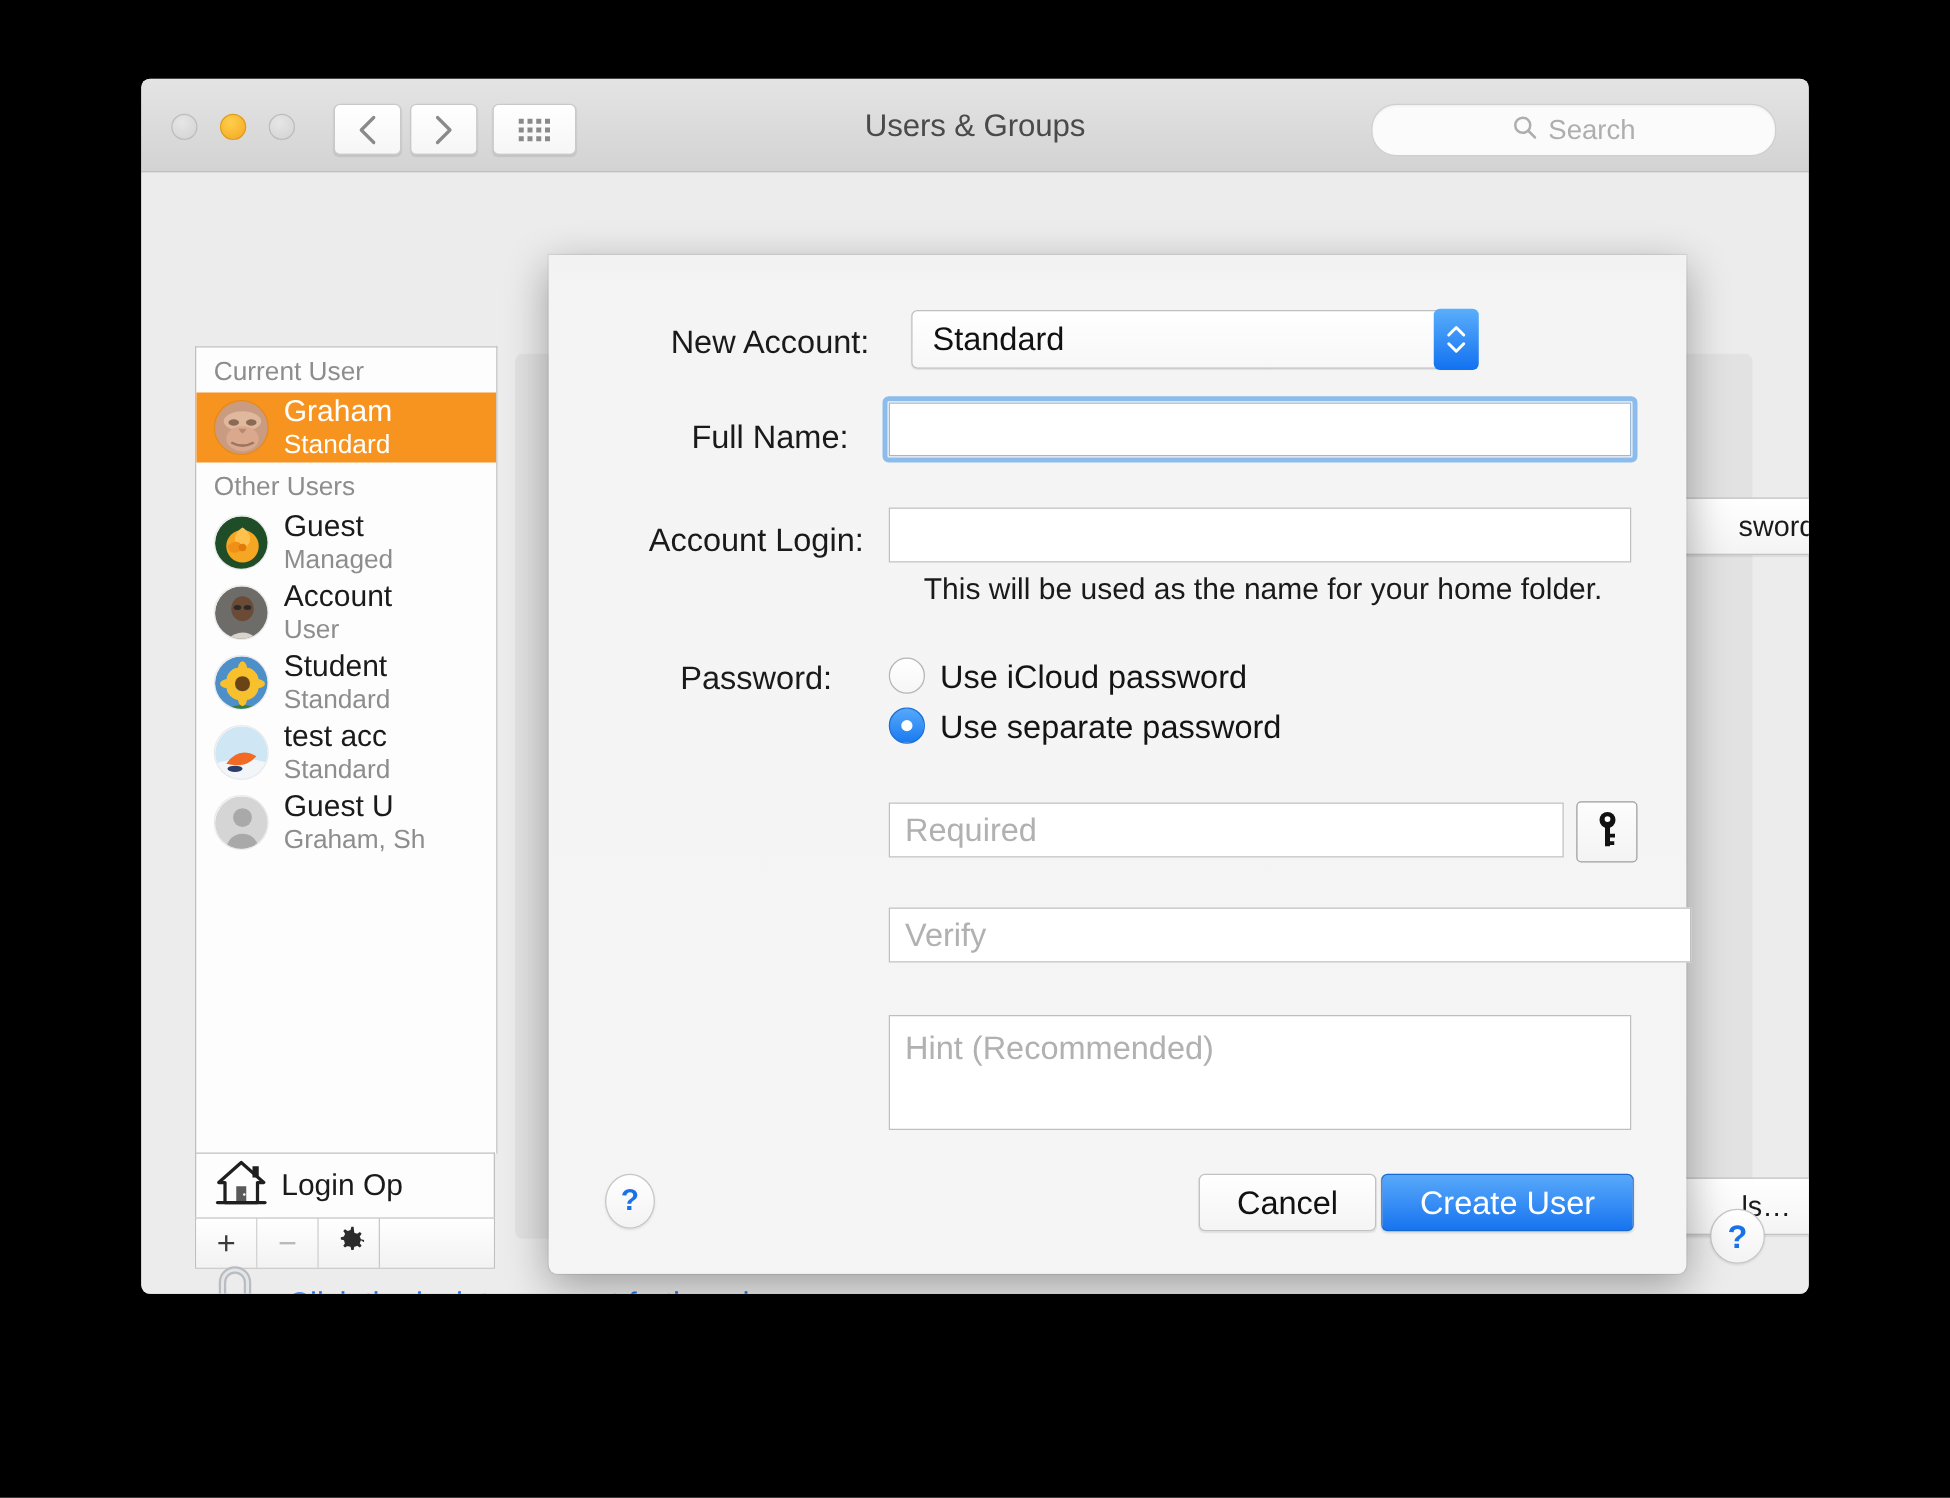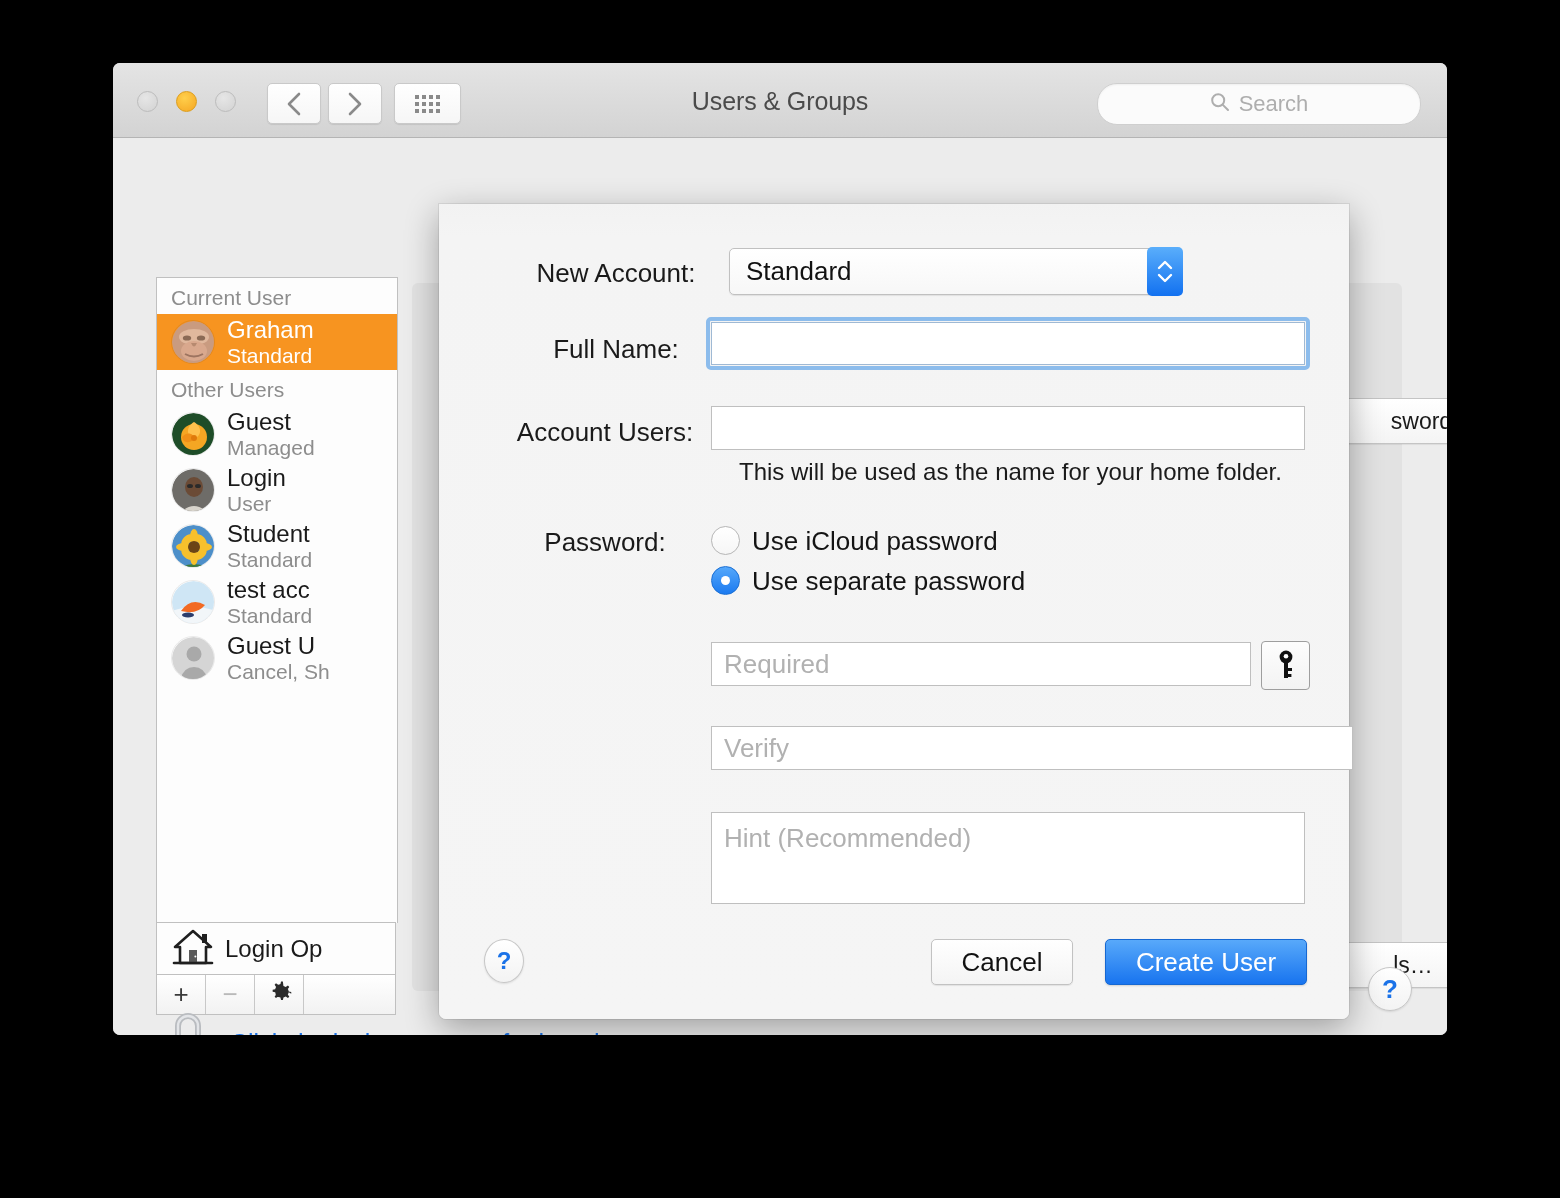--- a/index.html
+++ b/index.html
@@ -508,21 +508,21 @@
         <div class="uav">
           <svg width="44" height="44" viewBox="0 0 44 44">
             <circle cx="22" cy="22" r="22" fill="#6e6c68"></circle>
             <ellipse cx="22" cy="18" rx="9" ry="10" fill="#6b4b36"></ellipse>
             <path d="M8 44 q14 -14 28 0Z" fill="#d8d4cc"></path>
             <ellipse cx="18" cy="17" rx="3" ry="2" fill="#2a2a2a"></ellipse>
             <ellipse cx="26" cy="17" rx="3" ry="2" fill="#2a2a2a"></ellipse>
           </svg>
         </div>
         <div class="utext">
-          <div class="uname">Login</div>
+          <div class="uname">Account</div>
           <div class="urole">User</div>
         </div>
       </div>
 
       <div class="urow">
         <div class="uav">
           <svg width="44" height="44" viewBox="0 0 44 44">
             <circle cx="22" cy="22" r="22" fill="#4d8fc9"></circle>
             <path d="M6 44 q16 -10 32 0Z" fill="#3f7a3a"></path>
             <g fill="#f7c02c">
@@ -562,21 +562,21 @@
       <div class="urow">
         <div class="uav">
           <svg width="44" height="44" viewBox="0 0 44 44">
             <circle cx="22" cy="22" r="22" fill="#d5d5d5"></circle>
             <circle cx="22" cy="17" r="7.5" fill="#a9a9a9"></circle>
             <path d="M8 44 q3 -14 14 -14 q11 0 14 14Z" fill="#a9a9a9"></path>
           </svg>
         </div>
         <div class="utext">
           <div class="uname">Guest U</div>
-          <div class="urole">Cancel, Sh</div>
+          <div class="urole">Graham, Sh</div>
         </div>
       </div>
     </div>
 
     <div class="loginopt">
       <span>
         <svg width="44" height="38" viewBox="0 0 44 38">
           <path d="M22 3 L40 19 H35 V35 H9 V19 H4 Z" fill="none" stroke="#1f1f1f" stroke-width="2.6" stroke-linejoin="round"></path>
           <rect x="31" y="6" width="5" height="9" fill="#1f1f1f"></rect>
           <rect x="18" y="22" width="8" height="13" fill="#5a5a5a"></rect>
@@ -646,21 +646,21 @@
         </span>
       </div>
     </div>
 
     <div class="flabel" style="position:absolute; left:82px; top:132px; width:190px;">Full Name:</div>
     <div class="focusring" style="left:267px; top:113px; width:604px; height:53px;"></div>
     <div class="tfield" style="position:absolute; left:272px; top:118px; width:594px; height:43px; border-color:#9fb9d4;">
       <span></span>
     </div>
 
-    <div class="flabel" style="position:absolute; left:60px; top:215px; width:212px;">Account Users:</div>
+    <div class="flabel" style="position:absolute; left:60px; top:215px; width:212px;">Account Login:</div>
     <div class="tfield" style="position:absolute; left:272px; top:202px; width:594px; height:44px;">
       <span></span>
     </div>
     <div class="helper" style="left:300px; top:254px;">This will be used as the name for your home folder.</div>
 
     <div class="flabel" style="position:absolute; left:60px; top:325px; width:212px;">Password:</div>
 
     <div class="radio-line" style="left:272px; top:322px;">
       <span class="radio off"></span>
       <span class="rlbl">Use iCloud password</span>
@@ -687,17 +687,17 @@
 
     <div class="tfield" style="position:absolute; left:272px; top:522px; width:642px; height:44px;">
       <span class="ph">Verify</span>
     </div>
 
     <div class="textarea" style="left:272px; top:608px; width:594px; height:92px;">
       <span>Hint (Recommended)</span>
     </div>
 
     <div class="sheethelp">?</div>
-    <div class="pushbtn plain" style="left:492px; top:735px; width:142px;">Cancel</div>
+    <div class="pushbtn plain" style="left:520px; top:735px; width:142px;">Cancel</div>
     <div class="pushbtn primary" style="left:666px; top:735px; width:202px;">Create User</div>
   </div>
 
 </div>
 
 </body></html>

